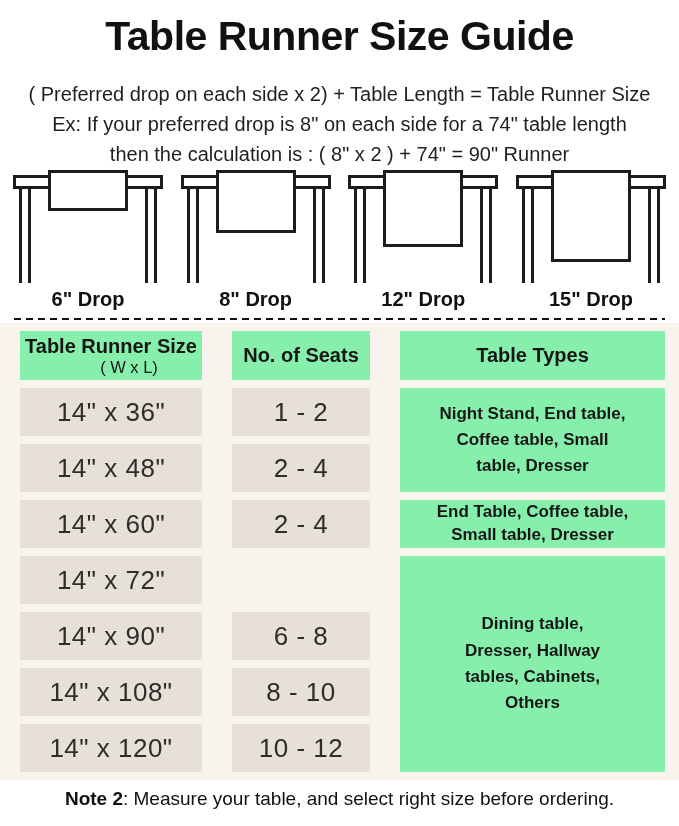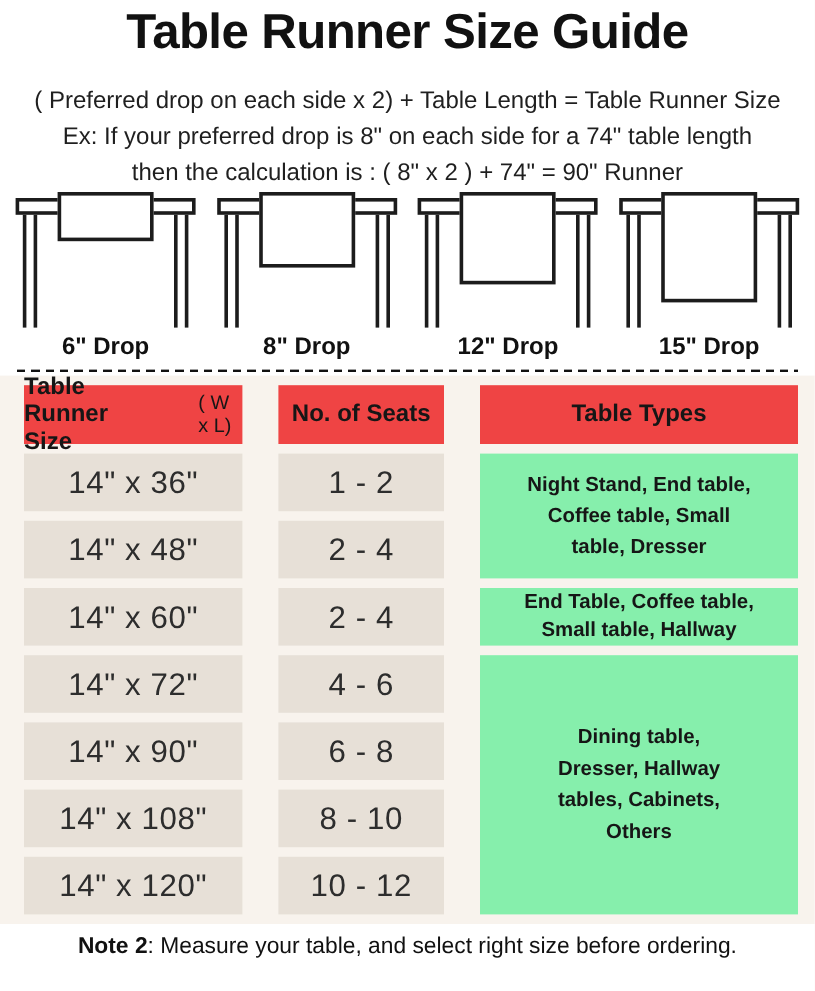--- a/index.html
+++ b/index.html
@@ -6,21 +6,21 @@
   html, body { width: 679px; }
   body {
     height: 826px;
     background: #ffffff;
     color: #1d1d1d;
     font-family: "Liberation Sans", sans-serif;
     overflow: hidden;
   }
 
   
-  .header { text-align: center; padding-top: 4px; }
+  .header { text-align: center; padding-top: 14px; }
   .title {
     font-size: 41px;
     font-weight: 800;
     letter-spacing: -0.5px;
     line-height: 1.1;
     color: #111;
   }
   .formula { font-size: 20px; margin-top: 24px; color: #1f1f1f; }
   .ex-line { font-size: 20px; margin-top: 7px; color: #1f1f1f; }
 
@@ -87,24 +87,24 @@
     column-gap: 30px;
     grid-template-rows: 49px repeat(7, 48px);
     row-gap: 8px;
   }
   .cell {
     display: flex;
     align-items: center;
     justify-content: center;
   }
   .hcell {
-    background: #ef4444;
+    background: #86efac;
     font-weight: 700;
     font-size: 20px;
-    flex-direction: row;
+    flex-direction: column;
     line-height: 1.15;
     color: #161616;
   }
   .hcell .sub { font-weight: 400; font-size: 16.5px; margin-left: 36px; }
   .dcell {
     background: #e7e0d7;
     font-size: 26px;
     color: #2d2d2d;
     letter-spacing: 0.5px;
   }
@@ -196,33 +196,32 @@
   <div class="cell hcell c2 r1">No. of Seats</div>
   <div class="cell hcell c3 r1">Table Types</div>
 
   <div class="cell dcell c1 r2">14" x 36"</div>
   <div class="cell dcell c2 r2">1 - 2</div>
   <div class="cell dcell c1 r3">14" x 48"</div>
   <div class="cell dcell c2 r3">2 - 4</div>
   <div class="cell dcell c1 r4">14" x 60"</div>
   <div class="cell dcell c2 r4">2 - 4</div>
   <div class="cell dcell c1 r5">14" x 72"</div>
-  <div class="cell dcell c2 r5">4 - 6</div>
   <div class="cell dcell c1 r6">14" x 90"</div>
   <div class="cell dcell c2 r6">6 - 8</div>
   <div class="cell dcell c1 r7">14" x 108"</div>
   <div class="cell dcell c2 r7">8 - 10</div>
   <div class="cell dcell c1 r8">14" x 120"</div>
   <div class="cell dcell c2 r8">10 - 12</div>
 
   <div class="cell tcell c3 span-2-3">Night Stand, End table,
 Coffee table, Small
 table, Dresser</div>
   <div class="cell tcell tight c3 span-4">End Table, Coffee table,
-Small table, Hallway</div>
+Small table, Dresser</div>
   <div class="cell tcell c3 span-5-8">Dining table,
 Dresser, Hallway
 tables, Cabinets,
 Others</div>
 </div>
 
 <div class="notes">
   <p class="note"><strong>Note 2</strong><span>: Measure your table, and select right size before ordering.</span></p>
 </div>
 

